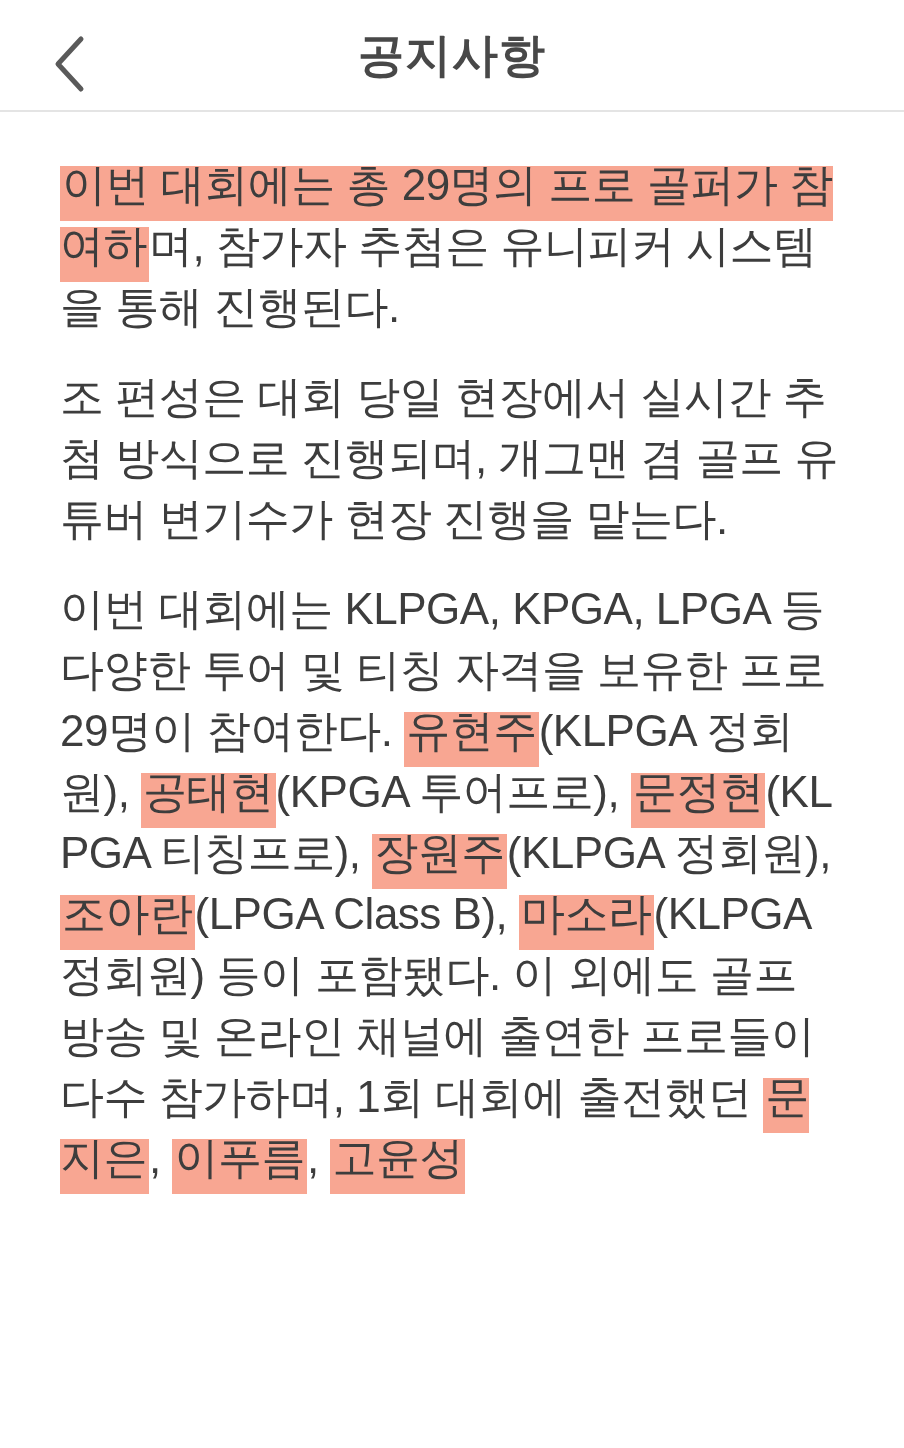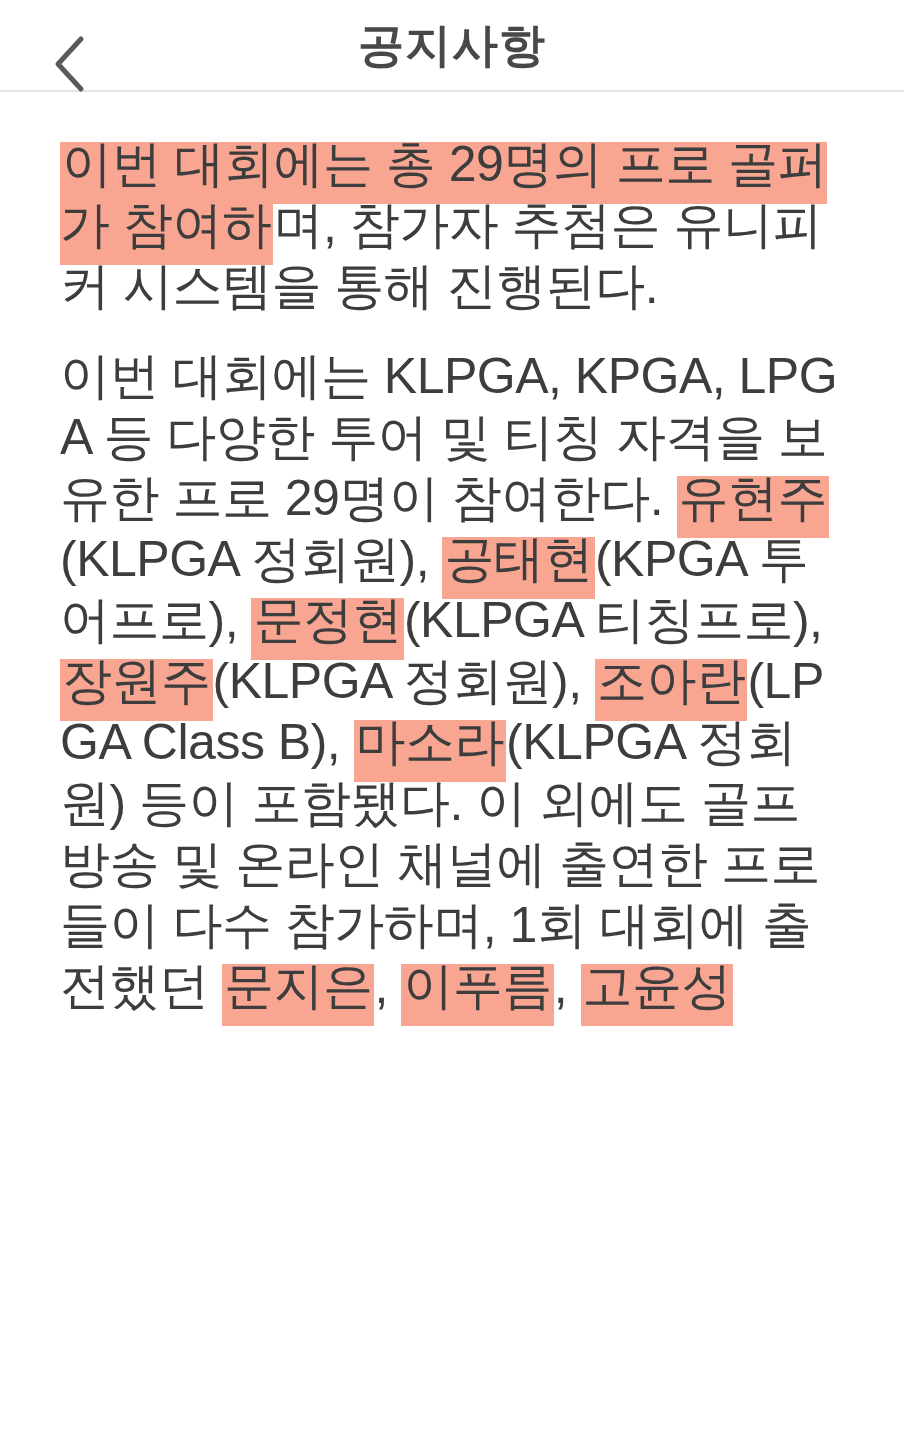--- a/index.html
+++ b/index.html
@@ -9,40 +9,40 @@
     --divider:#e4e4e4;
     --chevron:#5a5a5a;
   }
   *{box-sizing:border-box;}
   html,body{margin:0;padding:0;}
   body{
     width:904px;height:1448px;overflow:hidden;background:#ffffff;
     font-family:"Liberation Sans","DejaVu Sans",sans-serif;
   }
   .app-header{
-    position:relative;height:92px;background:#fff;
+    position:relative;height:112px;background:#fff;
     border-bottom:2px solid var(--divider);
     display:flex;align-items:center;justify-content:center;
   }
   .back-btn{
     position:absolute;left:34px;top:22px;width:70px;height:84px;
     background:none;border:none;padding:8px;cursor:pointer;
     display:flex;align-items:center;justify-content:center;
   }
   .back-btn svg{display:block;}
   .page-title{
     margin:0;font-size:46px;font-weight:700;color:var(--title);
     letter-spacing:1px;line-height:1;
   }
   .notice-scroll{
     padding:42px 60px 0 60px;
   }
   .notice-scroll p{
     margin:0 0 29px 0;
-    font-size:50px;line-height:61px;color:var(--text);
+    font-size:44px;line-height:61px;color:var(--text);
     word-break:break-all;letter-spacing:-0.5px;
   }
   .hl{
     background:linear-gradient(180deg, rgba(248,166,146,0) 0 12%, var(--hl) 12% 100%);
     padding:2px 2px 12px 2px;
   }
 </style>
 </head>
 <body>
 
@@ -53,15 +53,16 @@
         <polyline points="30,5 7,30 30,55" fill="none" stroke="var(--chevron)" stroke-width="5" stroke-linecap="round" stroke-linejoin="round"></polyline>
       </svg>
     </span>
   </button>
   <h1 class="page-title">공지사항</h1>
 </header>
 
 <main class="notice-scroll">
   <article id="article">
       <p><span class="hl">이번 대회에는 총 29명의 프로 골퍼가 참여하</span><span>며, 참가자 추첨은 유니피커 시스템을 통해 진행된다.</span></p>
+      <p><span>조 편성은 대회 당일 현장에서 실시간 추첨 방식으로 진행되며, 개그맨 겸 골프 유튜버 변기수가 현장 진행을 맡는다.</span></p>
       <p><span>이번 대회에는 KLPGA, KPGA, LPGA 등 다양한 투어 및 티칭 자격을 보유한 프로 29명이 참여한다. </span><span class="hl">유현주</span><span>(KLPGA 정회원), </span><span class="hl">공태현</span><span>(KPGA 투어프로), </span><span class="hl">문정현</span><span>(KLPGA 티칭프로), </span><span class="hl">장원주</span><span>(KLPGA 정회원), </span><span class="hl">조아란</span><span>(LPGA Class B), </span><span class="hl">마소라</span><span>(KLPGA 정회원) 등이 포함됐다. 이 외에도 골프 방송 및 온라인 채널에 출연한 프로들이 다수 참가하며, 1회 대회에 출전했던 </span><span class="hl">문지은</span><span>, </span><span class="hl">이푸름</span><span>, </span><span class="hl">고윤성</span></p>
     </article>
 </main>
 
 </body></html>

